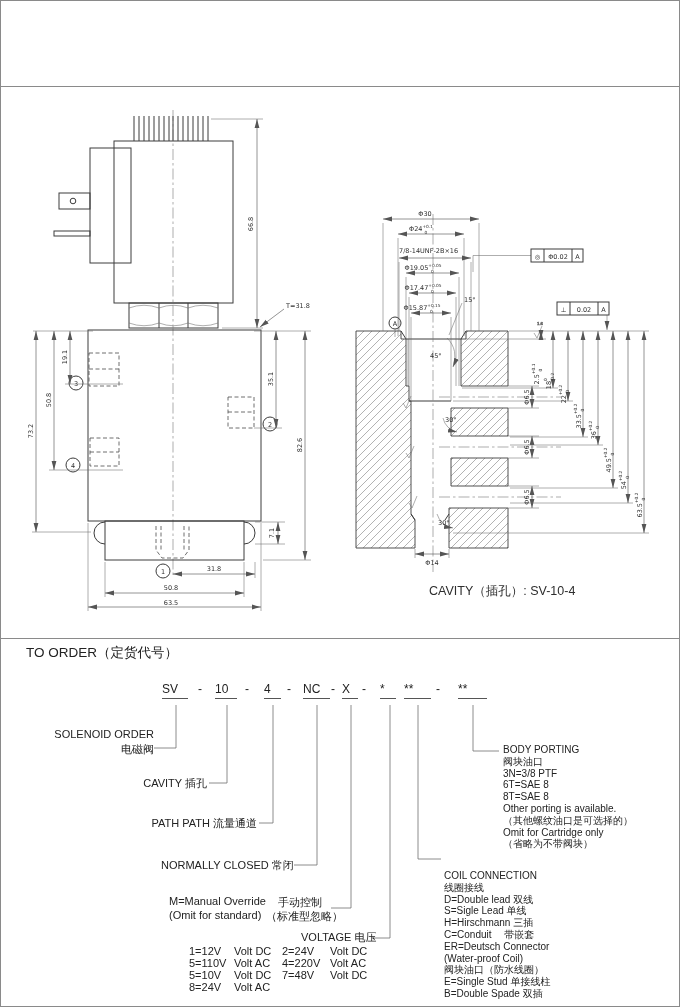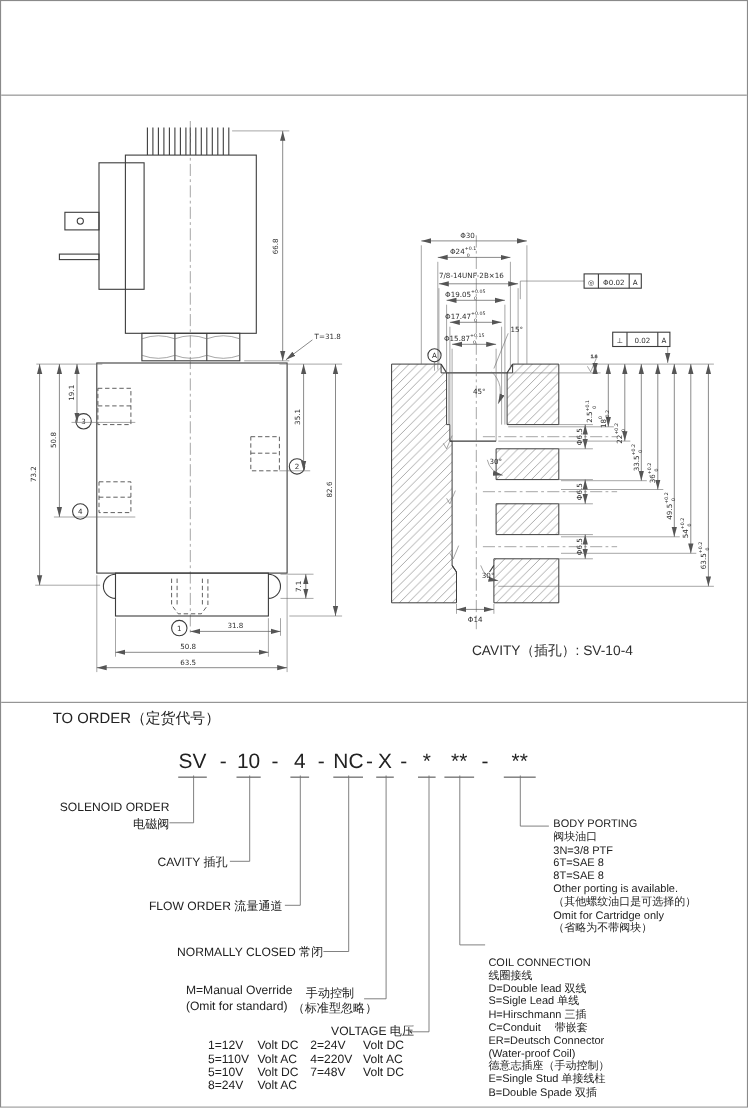--- a/index.html
+++ b/index.html
@@ -11,21 +11,21 @@
   .dimtxt{font-size:6.5px;font-family:"DejaVu Sans",sans-serif;}
   .tol{font-size:4.3px;}
   .captxt{font-size:12.5px;font-family:"Liberation Sans",sans-serif;}
   .outline{stroke:#3c3c3c;stroke-width:1;fill:none;}
   .thin{stroke:#6b6b6b;stroke-width:0.55;fill:none;}
   .dim{stroke:#5a5a5a;stroke-width:0.65;fill:none;}
   .dash{stroke:#4a4a4a;stroke-width:0.8;fill:none;stroke-dasharray:4 2.5;}
   .cline{stroke:#777;stroke-width:0.6;fill:none;stroke-dasharray:11 3 2.5 3;}
   .ordertxt{font-size:11px;}
   .smalltxt{font-size:10px;line-height:11.8px;margin-top:20px;}
-  .codetok{position:absolute;font-size:19px;text-align:center;}
+  .codetok{position:absolute;font-size:12px;text-align:left;}
   .codeval{border-bottom:1.2px solid #555;padding-bottom:2px;}
   .rightal{text-align:right;}
   .leader{stroke:#707070;stroke-width:0.8;fill:none;}
 </style>
 </head>
 <body>
 
 <div class="page">
 
   <div class="hline" style="top:85px"></div>
@@ -302,21 +302,21 @@
         <line class="thin" x1="414" y1="463" x2="414" y2="472"></line>
         <line class="thin" x1="448" y1="463" x2="448" y2="472"></line>
         <line class="dim" x1="414" y1="468" x2="448" y2="468" marker-start="url(#ar)" marker-end="url(#ar)"></line>
         <text class="dimtxt" x="431" y="479" text-anchor="middle">Φ14</text>
       </g>
 
       <text class="captxt" x="428" y="509">CAVITY（插孔）: SV-10-4</text>
     </g>
   </svg>
 
-  <div class="abs" style="left:25px;top:643px;font-size:13.5px;margin-left:22px;">TO ORDER（定货代号）</div>
+  <div class="abs" style="left:25px;top:643px;font-size:13.5px;">TO ORDER（定货代号）</div>
 
   <span class="codetok codeval" style="left:161px;top:681px;width:26px">SV</span>
   <span class="codetok" style="left:197px;top:681px;width:10px">-</span>
   <span class="codetok codeval" style="left:214px;top:681px;width:22px">10</span>
   <span class="codetok" style="left:244px;top:681px;width:10px">-</span>
   <span class="codetok codeval" style="left:263px;top:681px;width:17px">4</span>
   <span class="codetok" style="left:286px;top:681px;width:10px">-</span>
   <span class="codetok codeval" style="left:302px;top:681px;width:27px">NC</span>
   <span class="codetok" style="left:330px;top:681px;width:10px">-</span>
   <span class="codetok codeval" style="left:341px;top:681px;width:16px">X</span>
@@ -333,21 +333,21 @@
     <path class="leader" d="M316,67 V227 H293"></path>
     <path class="leader" d="M350,67 V270 H330"></path>
     <path class="leader" d="M389,67 V300 H371"></path>
     <path class="leader" d="M417,67 V221 H440"></path>
     <path class="leader" d="M472,67 V113 H498"></path>
   </svg>
 
   <div class="abs ordertxt rightal" style="left:53px;top:727px;width:100px">SOLENOID ORDER</div>
   <div class="abs ordertxt rightal" style="left:53px;top:741px;width:100px">电磁阀</div>
   <div class="abs ordertxt rightal" style="left:100px;top:775px;width:106px">CAVITY 插孔</div>
-  <div class="abs ordertxt rightal" style="left:128px;top:815px;width:128px">FLOW ORDER 流量通道</div>
+  <div class="abs ordertxt rightal" style="left:128px;top:815px;width:128px">PATH PATH 流量通道</div>
   <div class="abs ordertxt rightal" style="left:160px;top:857px;width:131px">NORMALLY CLOSED 常闭</div>
   <div class="abs ordertxt" style="left:168px;top:894px">M=Manual Override</div>
   <div class="abs ordertxt" style="left:168px;top:908px">(Omit for standard)</div>
   <div class="abs ordertxt" style="left:277px;top:894px">手动控制</div>
   <div class="abs ordertxt" style="left:265px;top:908px">（标准型忽略）</div>
 
   <div class="abs ordertxt" style="left:300px;top:929px">VOLTAGE 电压</div>
   <div>
     <div class="abs ordertxt" style="left:188px;top:944px">
       <span style="display:inline-block;width:45px">1=12V</span><span style="display:inline-block;width:48px">Volt DC</span><span style="display:inline-block;width:48px">2=24V</span><span>Volt DC</span>
@@ -365,21 +365,21 @@
 
   <div class="abs smalltxt" style="left:443px;top:849px">
     <div>COIL CONNECTION</div>
     <div>线圈接线</div>
     <div>D=Double lead 双线</div>
     <div>S=Sigle Lead  单线</div>
     <div>H=Hirschmann  三插</div>
     <div>C=Conduit　 带嵌套</div>
     <div>ER=Deutsch Connector</div>
     <div>(Water-proof Coil)</div>
-    <div>德意志插座（手动控制）</div>
+    <div>阀块油口（防水线圈）</div>
     <div>E=Single Stud  单接线柱</div>
     <div>B=Double Spade  双插</div>
   </div>
 
   <div class="abs smalltxt" style="left:502px;top:723px">
     <div>BODY PORTING</div>
     <div>阀块油口</div>
     <div>3N=3/8  PTF</div>
     <div>6T=SAE  8</div>
     <div>8T=SAE  8</div>

